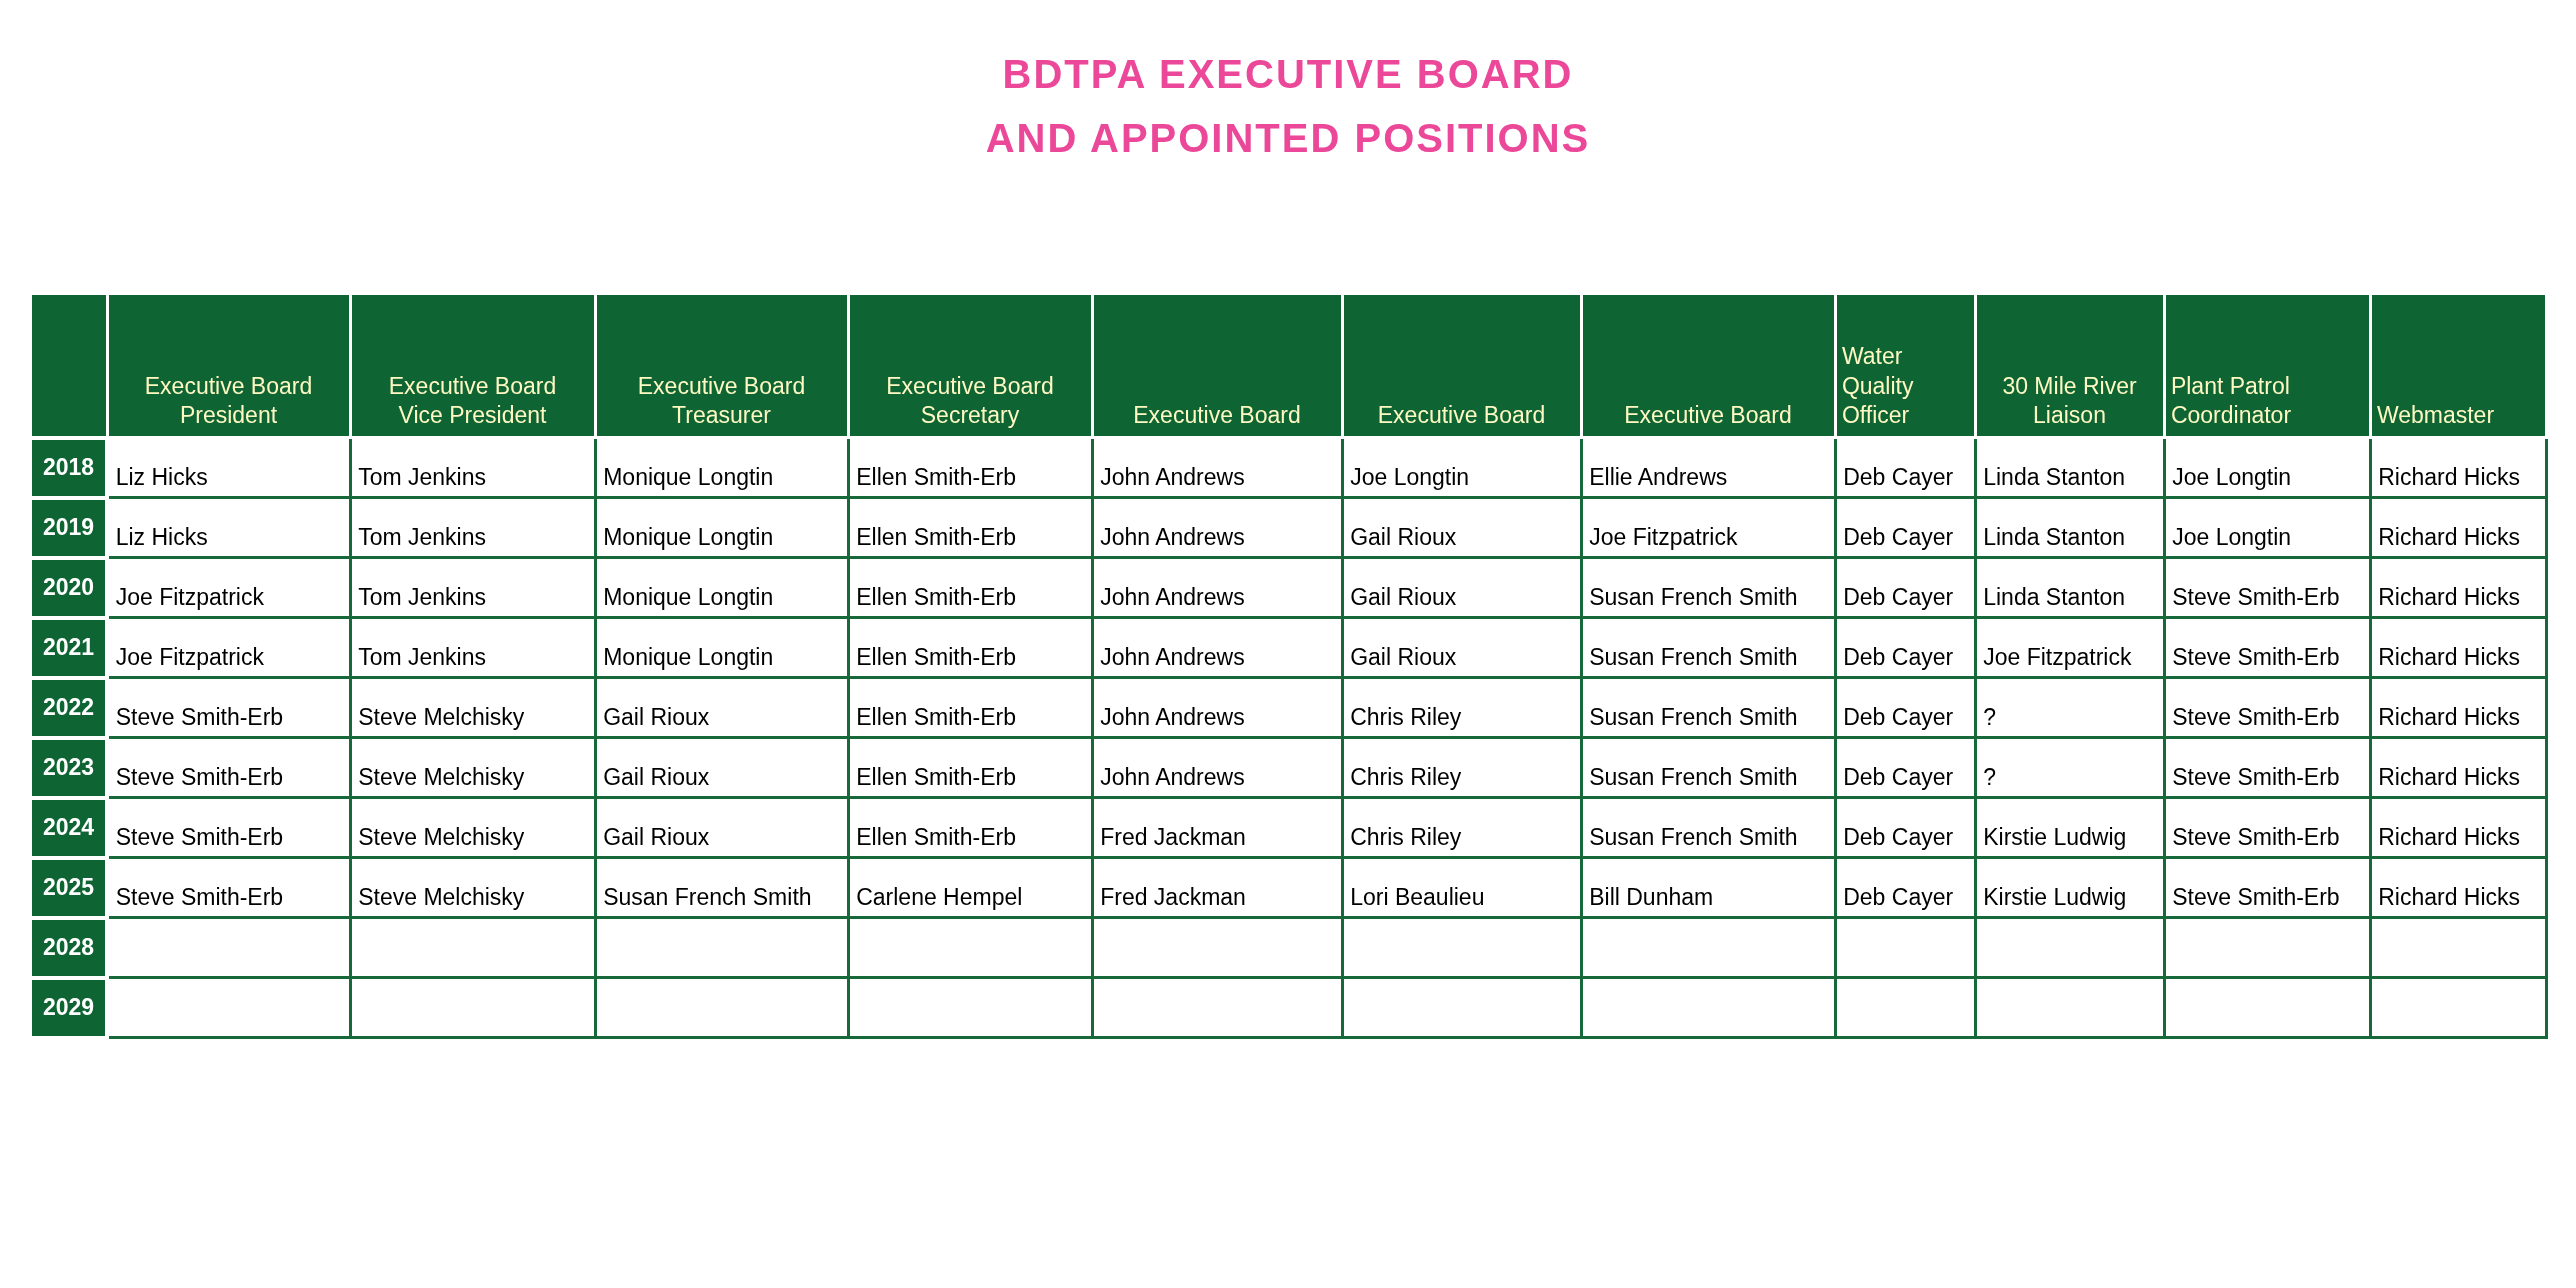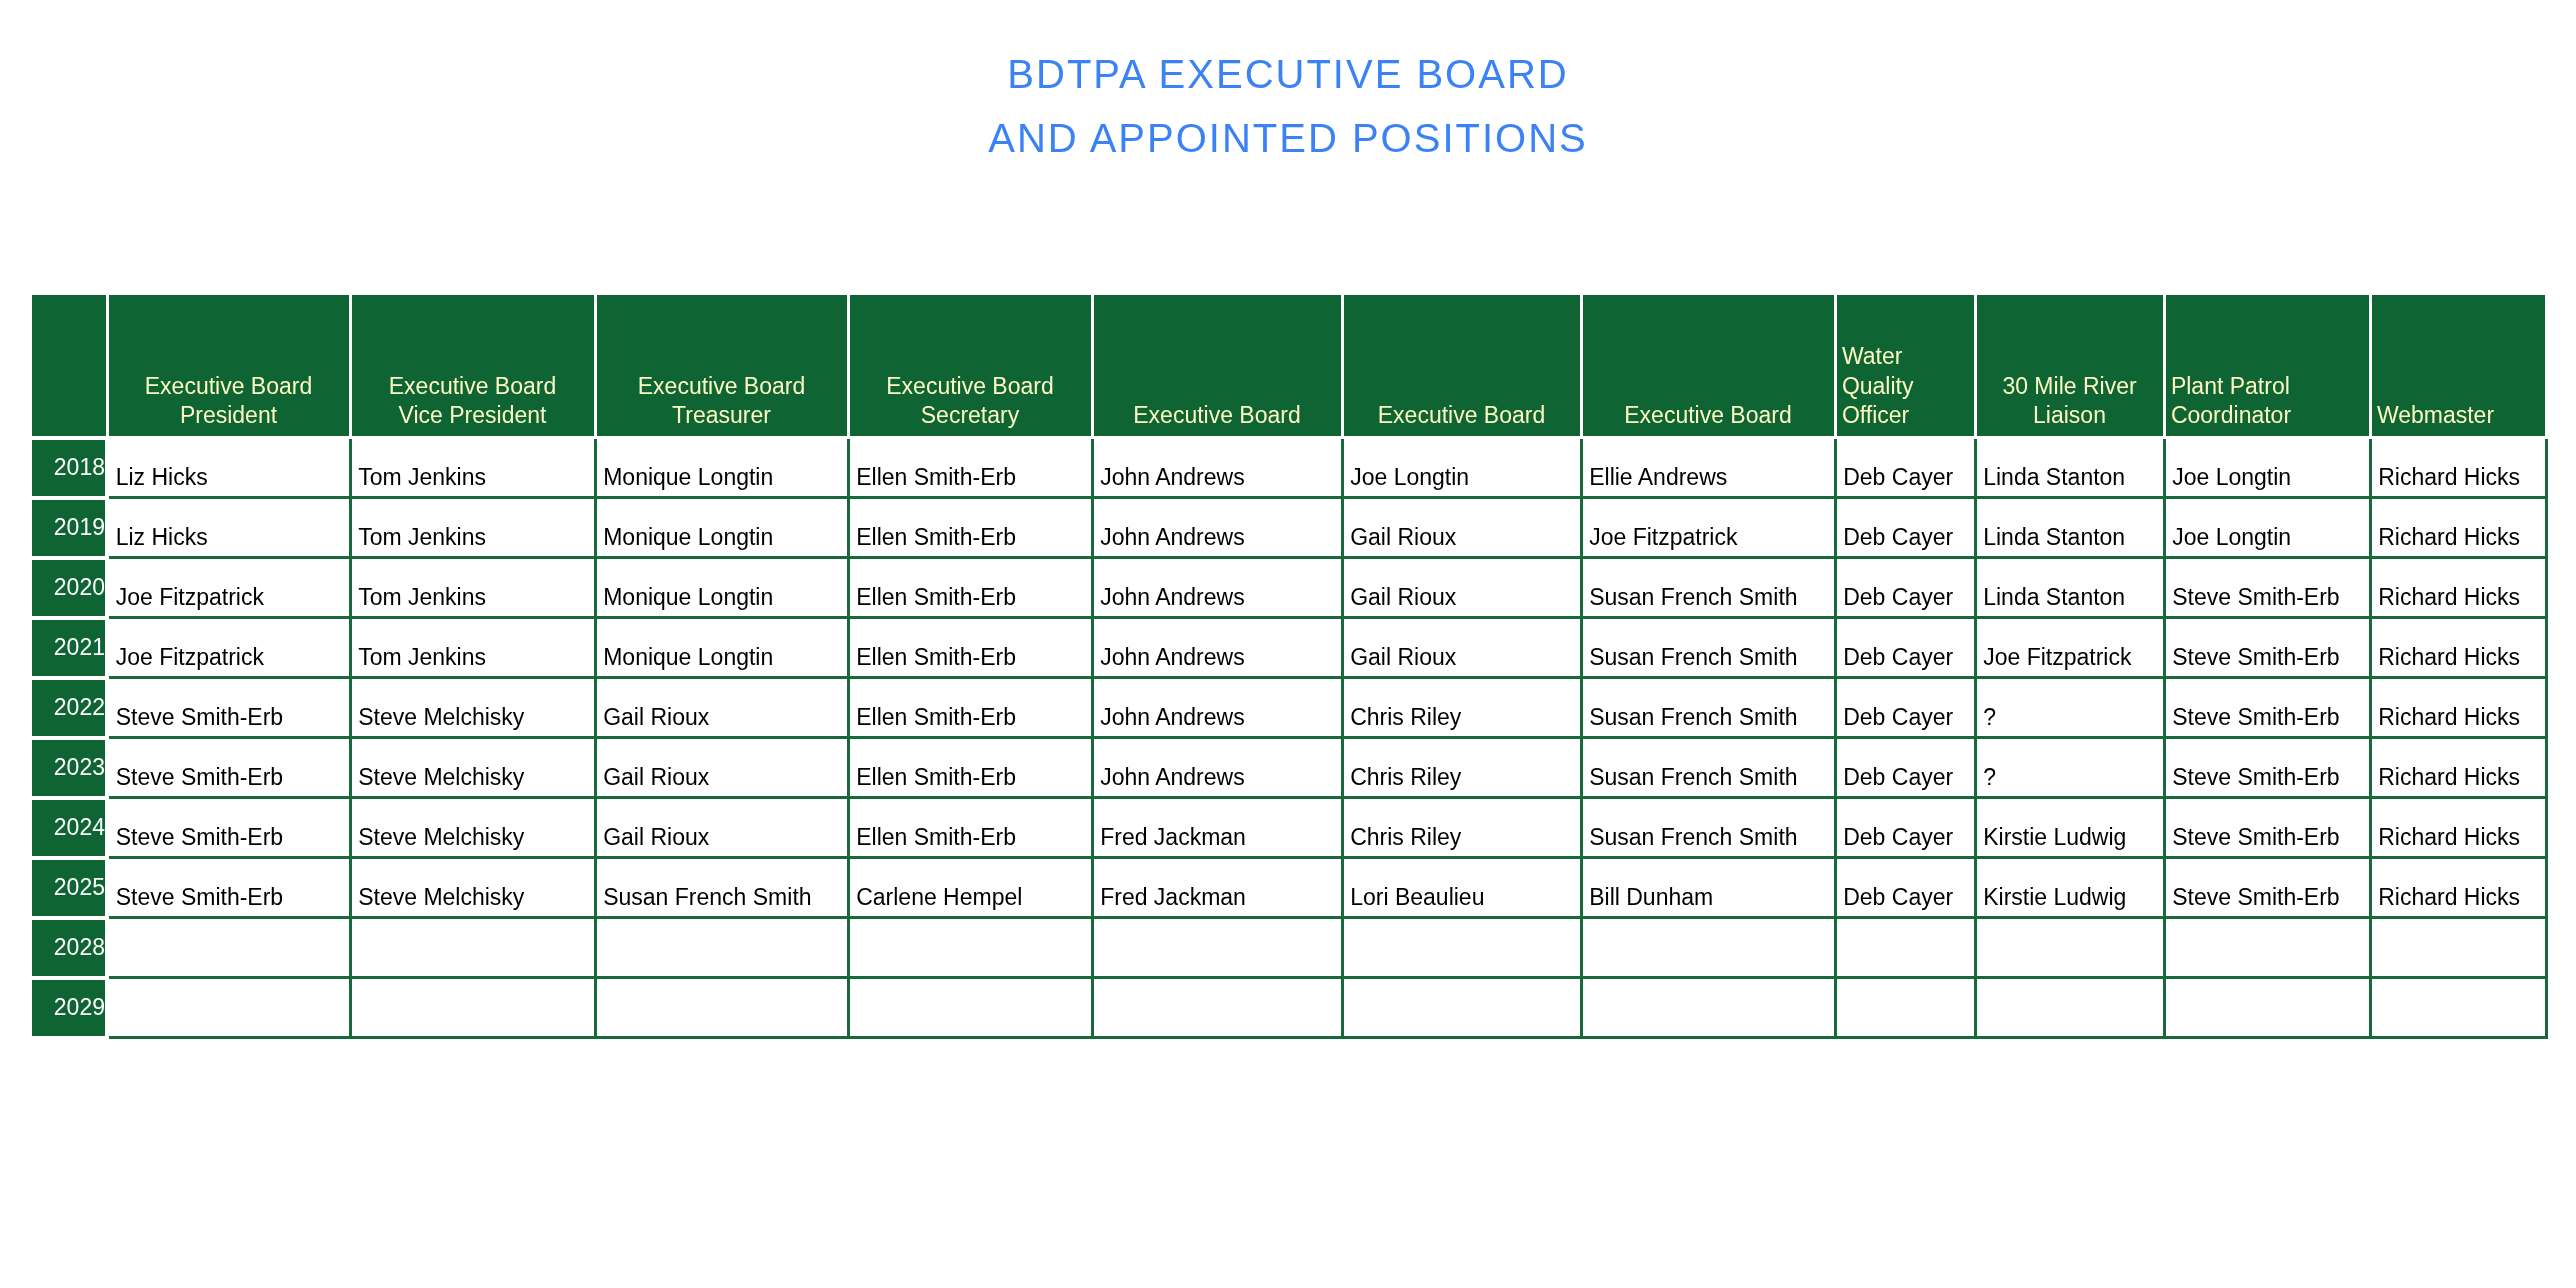--- a/index.html
+++ b/index.html
@@ -16,22 +16,22 @@
     width: 2576px;
     height: 1288px;
     background: #ffffff;
   }
   .title-block {
     position: absolute;
     top: 42px;
     left: 0;
     width: 2576px;
     text-align: center;
-    color: #3b82f6;
-    font-weight: normal;
+    color: #ec4899;
+    font-weight: bold;
     font-size: 40px;
     line-height: 64px;
     letter-spacing: 2px;
   }
   table.board {
     position: absolute;
     left: 28px;
     top: 292px;
     border-collapse: collapse;
     table-layout: fixed;
@@ -57,23 +57,24 @@
   table.board th:nth-child(12) {
     text-align: left;
     padding-left: 5.4px;
   }
   
   table.board tbody tr { height: 60px; }
   table.board td.year-cell {
     background: #0e6433;
     color: #ffffff;
     border: 4px solid #ffffff;
-    text-align: right;
+    text-align: center;
     vertical-align: middle;
     padding: 0;
+    font-weight: bold;
   }
   table.board td.data-cell {
     background: #ffffff;
     border: 3.4px solid #17693a;
     text-align: left;
     vertical-align: bottom;
     padding: 0 4px 5.4px 6.7px;
     white-space: nowrap;
     overflow: hidden;
   }

